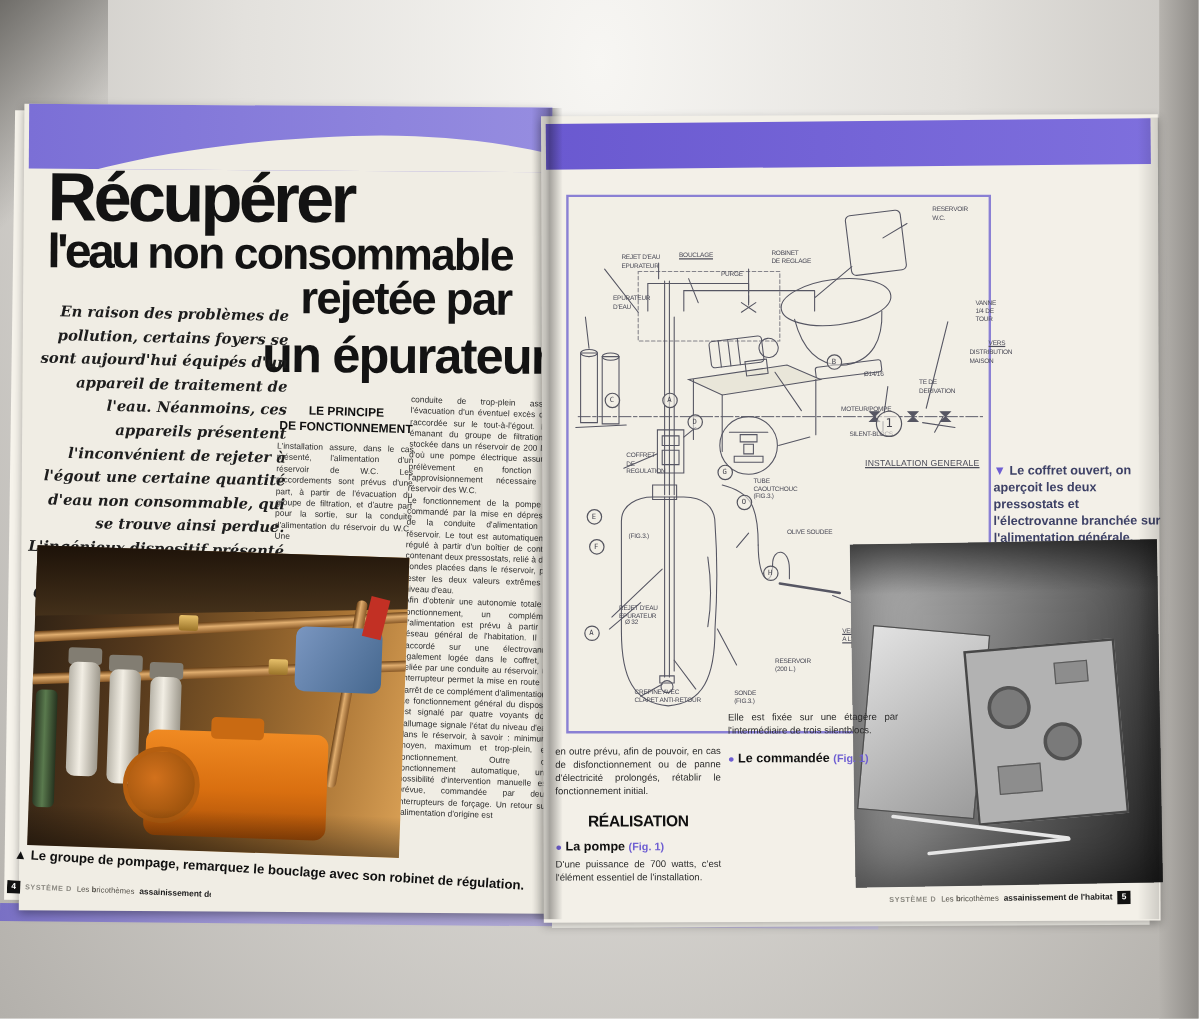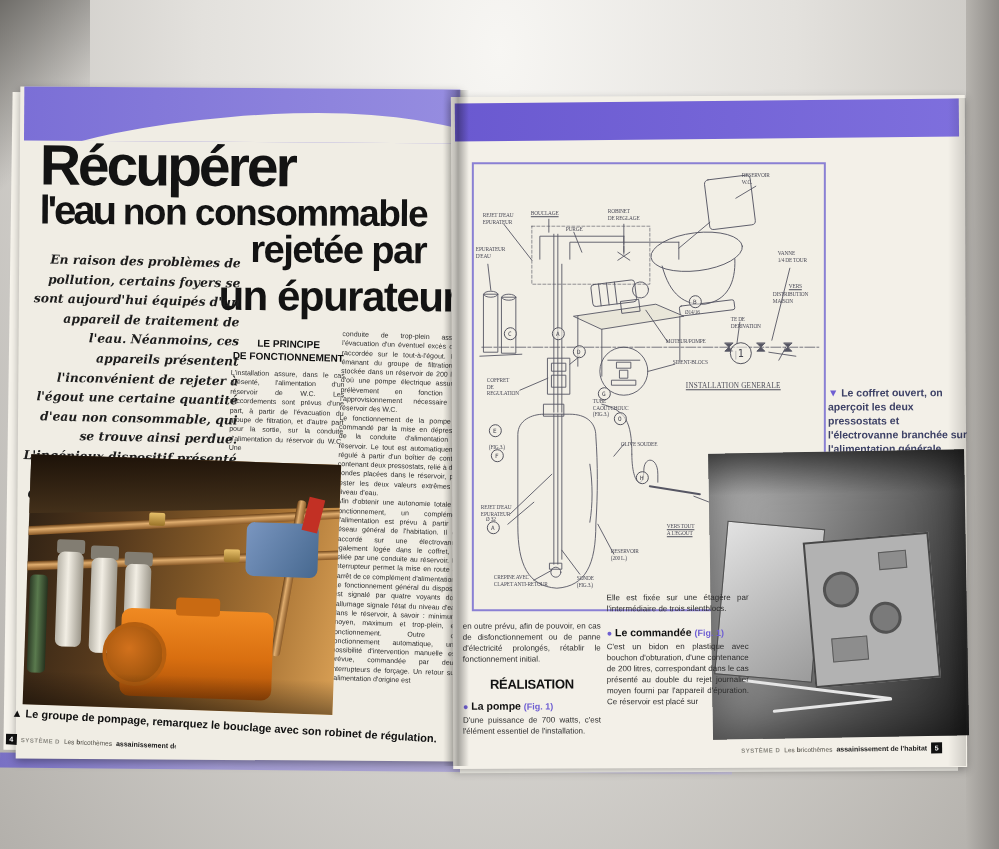--- a/index.html
+++ b/index.html
@@ -81,22 +81,22 @@
     background:radial-gradient(circle at 40% 40%,#d2711c,#8d4a08);border:4px solid #b55f10;}
   .pumpTop{position:absolute;left:150px;top:138px;width:44px;height:18px;background:#c96a12;border-radius:4px;}
   .blueTank{position:absolute;right:20px;top:60px;width:72px;height:54px;border-radius:8px;
     background:linear-gradient(120deg,#7a96c0,#46688f);}
   .redTag{position:absolute;right:18px;top:34px;width:16px;height:34px;background:#c23024;transform:rotate(12deg);}
   .photoShade{position:absolute;left:0;bottom:0;width:100%;height:34px;background:linear-gradient(rgba(0,0,0,0),rgba(0,0,0,.4));}
 
   
   .diagram{left:20px;top:66px;width:350px;height:445px;border:2px solid #8a80d4;background:#f2efe6;transform:rotate(0.2deg);}
   .diagram svg{position:absolute;left:0;top:0;}
-  .diag-label{position:absolute;font-family:Liberation Serif, serif;font-size:5.4px;line-height:6.6px;
-    letter-spacing:-0.2px;color:#4c4c58;white-space:pre-line;}
+  .diag-label{position:absolute;font-family:Liberation Sans, sans-serif;font-size:5.4px;line-height:6.6px;
+    letter-spacing:-0.2px;color:#4c4c58;white-space:pre-line;margin-left:35px;}
   .diag-label.und{text-decoration:underline;}
   .diag-label.big{font-size:7.2px;letter-spacing:.2px;}
   .diag-marker{position:absolute;border:1px solid #55555f;border-radius:50%;color:#44444e;
     display:flex;align-items:center;justify-content:center;font-family:"DejaVu Sans Mono",monospace;background:rgba(242,239,230,.6);}
 
   
   .capR{left:376px;top:290px;width:142px;font-size:10.5px;line-height:14px;font-weight:bold;color:#3d4166;}
   .capR .arr{color:#6e5ed2;}
   .rcol{width:138px;}
   .rcol p{font-size:8px;line-height:11px;text-align:justify;color:#2d2d2d;margin:0;}
@@ -339,21 +339,20 @@
 
     <div class="abs rcol rcol1">
       <p>en outre prévu, afin de pouvoir, en cas de disfonctionnement ou de panne d'électricité prolongés, rétablir le fonctionnement initial.</p>
       <div class="sechead">RÉALISATION</div>
       <div class="subhead"><span class="dot">●</span><span> La pompe </span><span class="fig">(Fig. 1)</span></div>
       <p>D'une puissance de 700 watts, c'est l'élément essentiel de l'installation.</p>
     </div>
     <div class="abs rcol rcol2">
       <p>Elle est fixée sur une étagère par l'intermédiaire de trois silentblocs.</p>
       <div class="subhead mt12"><span class="dot">●</span><span> Le commandée </span><span class="fig">(Fig. 1)</span></div>
-      <p>C'est un bidon en plastique avec bouchon d'obturation, d'une contenance de 200 litres, correspondant dans le cas présenté au double du rejet journalier moyen fourni par l'appareil d'épuration. Ce réservoir est placé sur</p>
     </div>
 
     <div class="abs foot footR">
       <span class="brand">SYSTÈME D</span>
       <span class="series"><span>Les </span><b>b</b><span>ricothèmes</span></span>
       <span class="topic">assainissement de l'habitat</span>
       <div class="pgsq">5</div>
     </div>
   </div>
 

